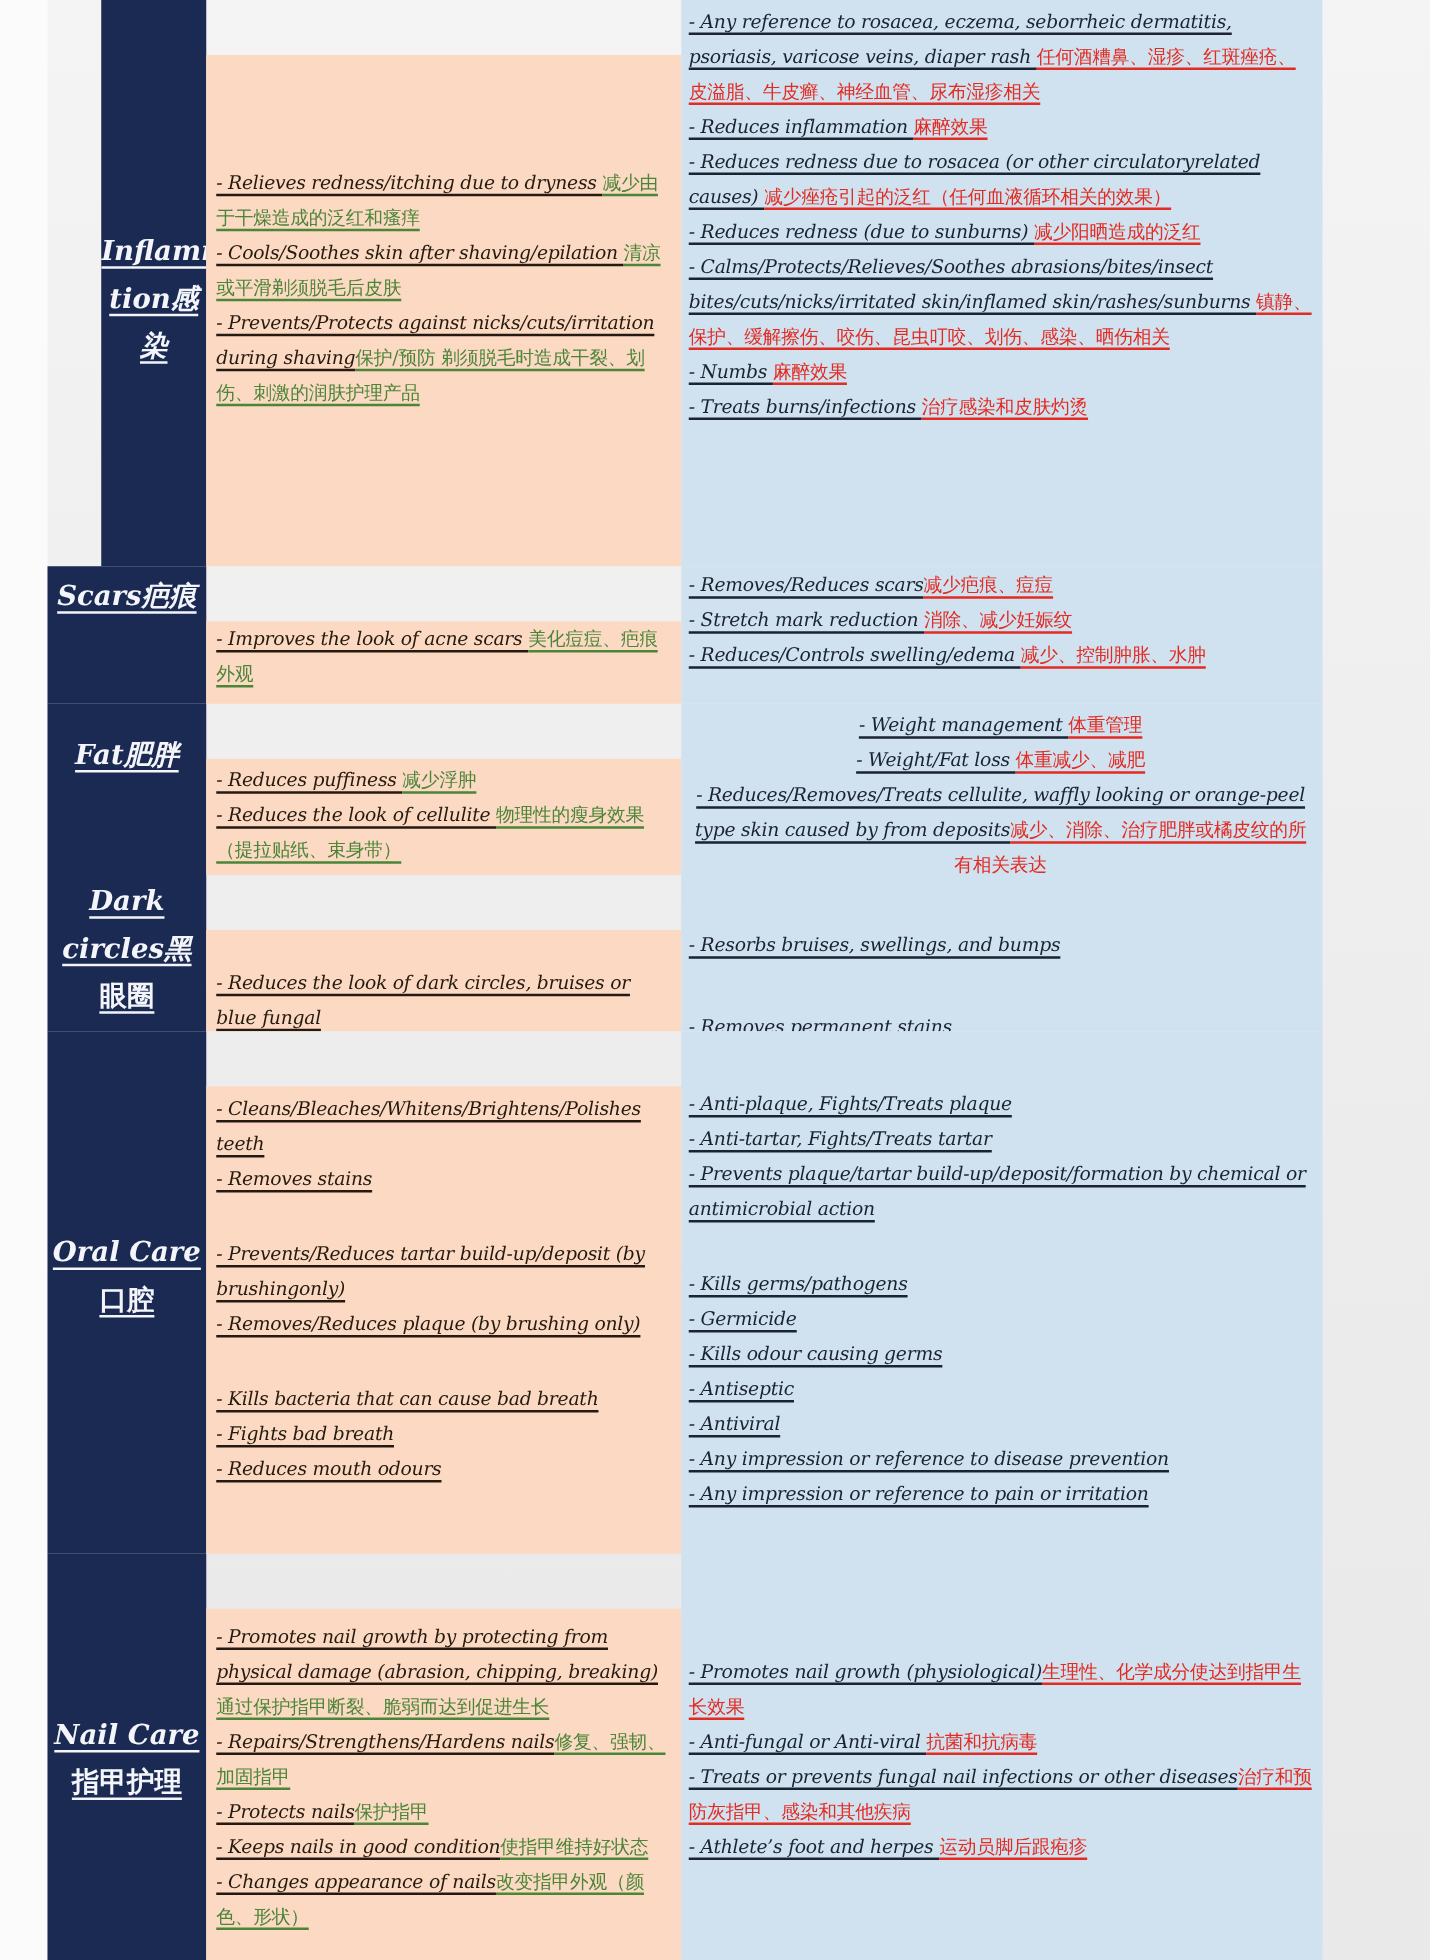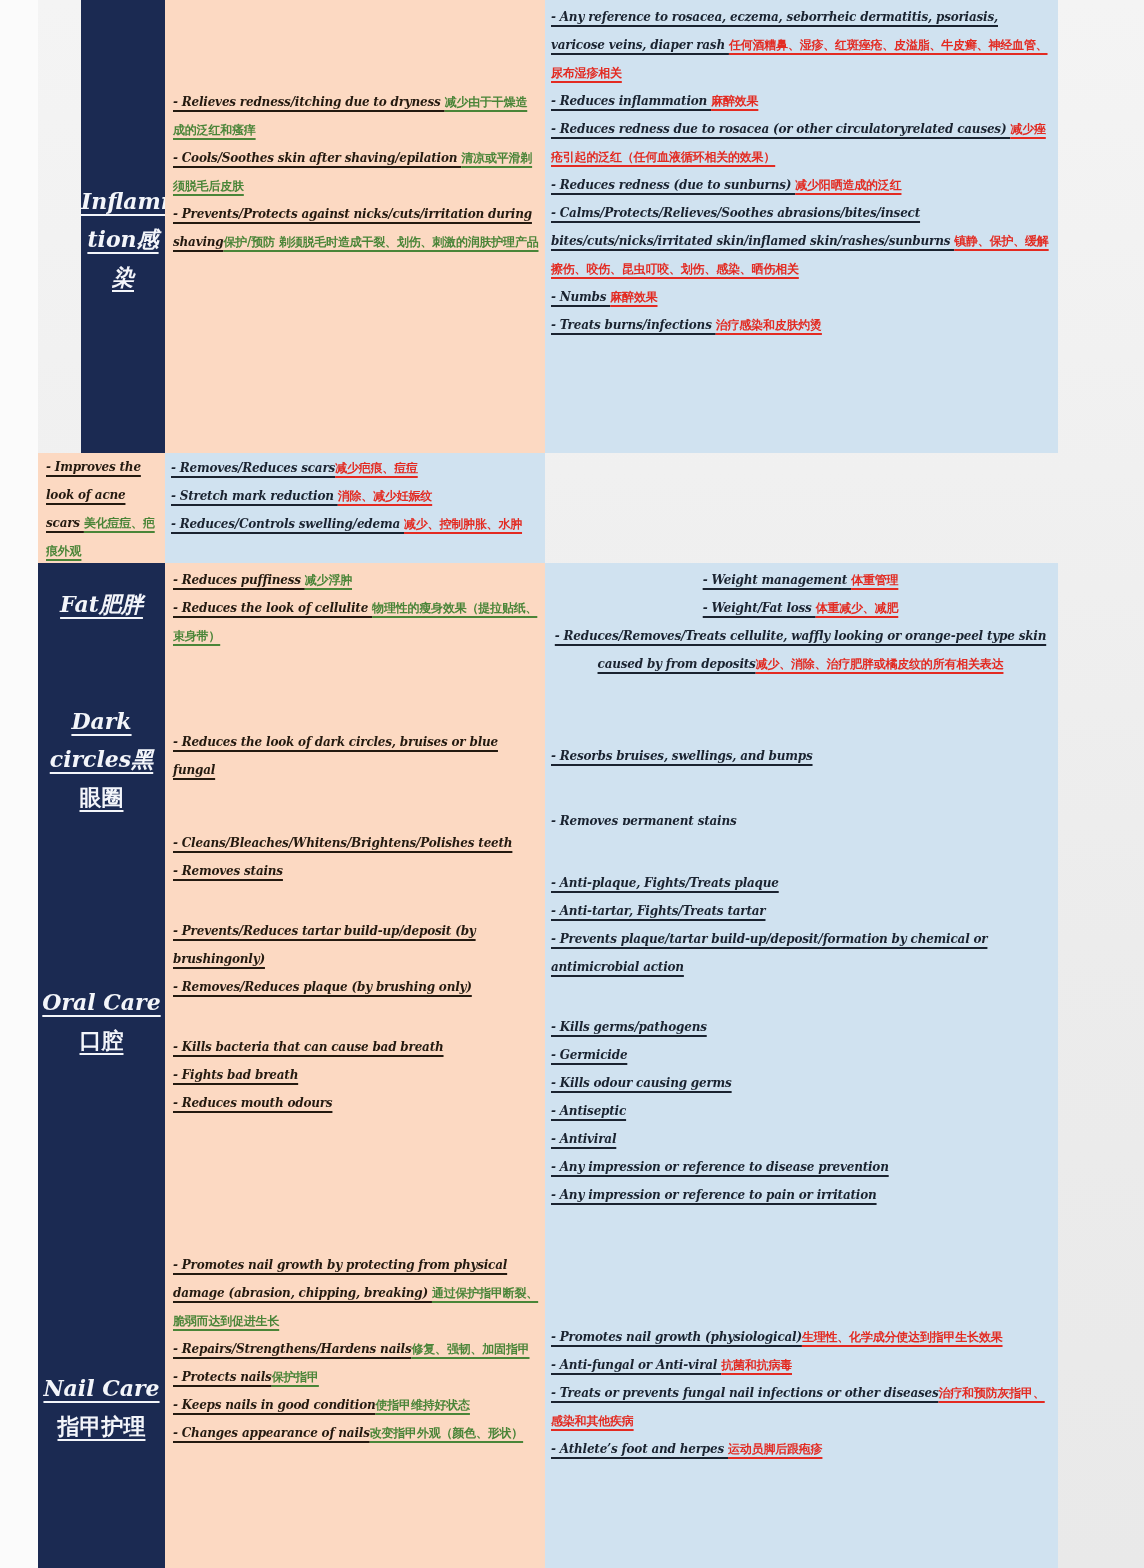--- a/index.html
+++ b/index.html
@@ -19,23 +19,23 @@
   .row-nailcare{height:325px;}
   .cell{overflow:hidden;box-sizing:border-box;}
   .cell-label{
     background:var(--navy,#1b2a52);color:#f3f5fa;text-align:center;
     font-weight:bold;font-style:italic;font-size:22px;line-height:38px;
   }
   .label-line span{
     text-decoration:underline;text-decoration-thickness:1.5px;text-underline-offset:5px;
   }
   .label-line .zh-part{font-style:normal;}
-  .cell-allowed{background:var(--peach,#fcd9c2);}
+  .cell-allowed{background:var(--peach,#fcd9c2);margin-top:44px;}
   .cell-prohibited{background:var(--blue,#d0e2f0);}
-  .claim{font-size:12px;line-height:28px;font-weight:bold;font-style:italic;letter-spacing:-0.2px;}
+  .claim{font-size:15px;line-height:28px;font-weight:normal;font-style:italic;letter-spacing:-0.2px;}
   .claim span{text-decoration:underline;text-decoration-thickness:1.7px;text-underline-offset:4px;}
   .claim .zh{font-style:normal;}
   .cell-allowed .en{color:#241a10;text-decoration-color:#241a10;}
   .cell-allowed .zh{color:var(--green,#4a8538);text-decoration-color:var(--green,#4a8538);}
   .cell-prohibited .en{color:#1a2330;text-decoration-color:#1a2330;}
   .cell-prohibited .zh{color:var(--red,#e32b22);text-decoration-color:var(--red,#e32b22);}
   .gap{margin-top:32px;}
   
   .row-inflammation .cell-label{padding-top:182px;margin-left:43px;}
   .row-inflammation .cell-allowed{padding:88px 6px 0 8px;}
@@ -76,20 +76,23 @@
         <div class="claim"><span class="en">- Any reference to rosacea, eczema, seborrheic dermatitis, psoriasis, varicose veins, diaper rash </span><span class="zh">任何酒糟鼻、湿疹、红斑痤疮、皮溢脂、牛皮癣、神经血管、尿布湿疹相关</span></div>
         <div class="claim"><span class="en">- Reduces inflammation </span><span class="zh">麻醉效果</span></div>
         <div class="claim"><span class="en">- Reduces redness due to rosacea (or other circulatoryrelated causes) </span><span class="zh">减少痤疮引起的泛红（任何血液循环相关的效果）</span></div>
         <div class="claim"><span class="en">- Reduces redness (due to sunburns) </span><span class="zh">减少阳晒造成的泛红</span></div>
         <div class="claim"><span class="en">- Calms/Protects/Relieves/Soothes abrasions/bites/insect bites/cuts/nicks/irritated skin/inflamed skin/rashes/sunburns </span><span class="zh">镇静、保护、缓解擦伤、咬伤、昆虫叮咬、划伤、感染、晒伤相关</span></div>
         <div class="claim"><span class="en">- Numbs </span><span class="zh">麻醉效果</span></div>
         <div class="claim"><span class="en">- Treats burns/infections </span><span class="zh">治疗感染和皮肤灼烫</span></div>
       </div>
     </div>
     <div class="row row-scars">
+      <div class="cell cell-label">
+        <div class="label-line"><span>Scars疤痕</span></div>
+      </div>
       <div class="cell cell-allowed">
         <div class="claim"><span class="en">- Improves the look of acne scars </span><span class="zh">美化痘痘、疤痕外观</span></div>
       </div>
       <div class="cell cell-prohibited">
         <div class="claim"><span class="en">- Removes/Reduces scars</span><span class="zh">减少疤痕、痘痘</span></div>
         <div class="claim"><span class="en">- Stretch mark reduction </span><span class="zh">消除、减少妊娠纹</span></div>
         <div class="claim"><span class="en">- Reduces/Controls swelling/edema </span><span class="zh">减少、控制肿胀、水肿</span></div>
       </div>
     </div>
     <div class="row row-fat">

